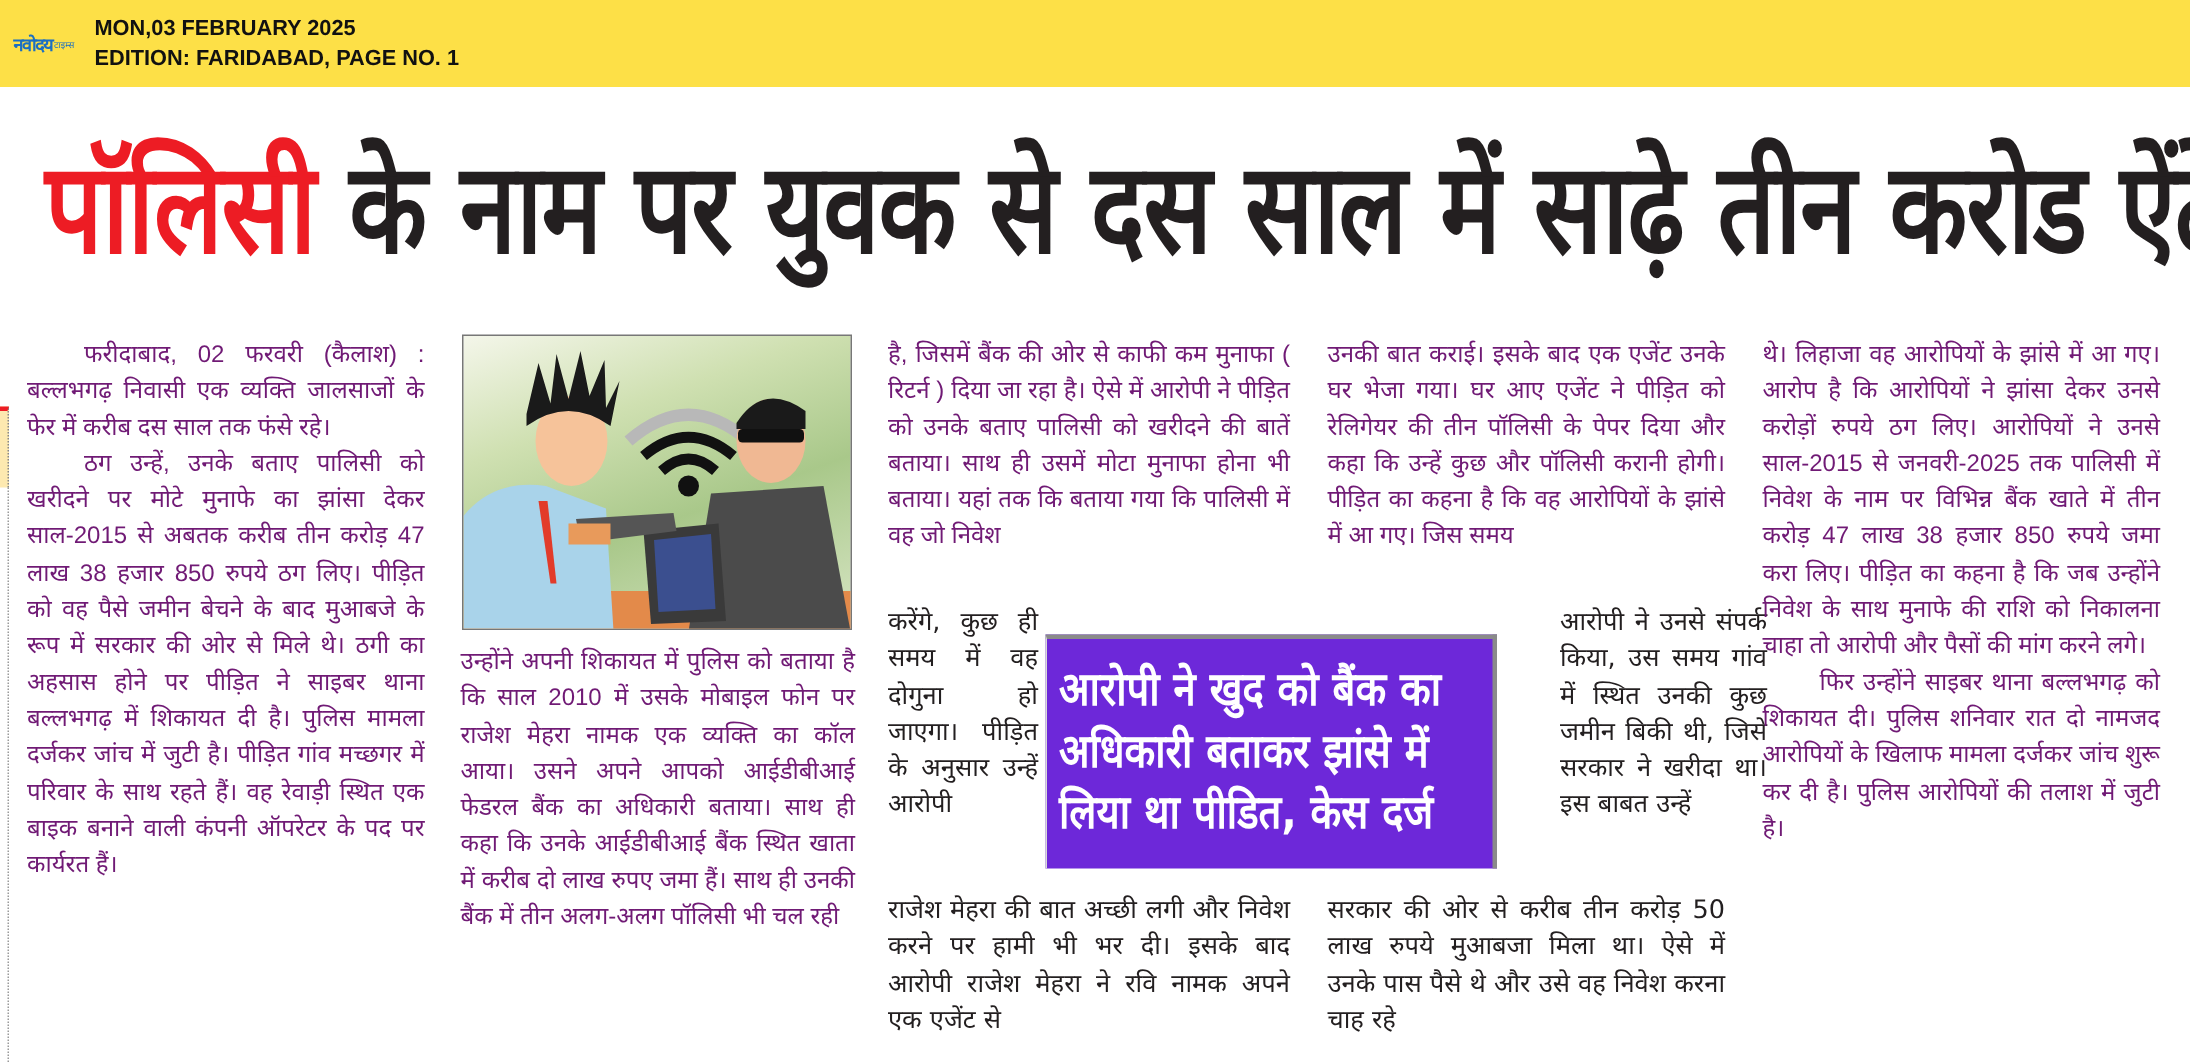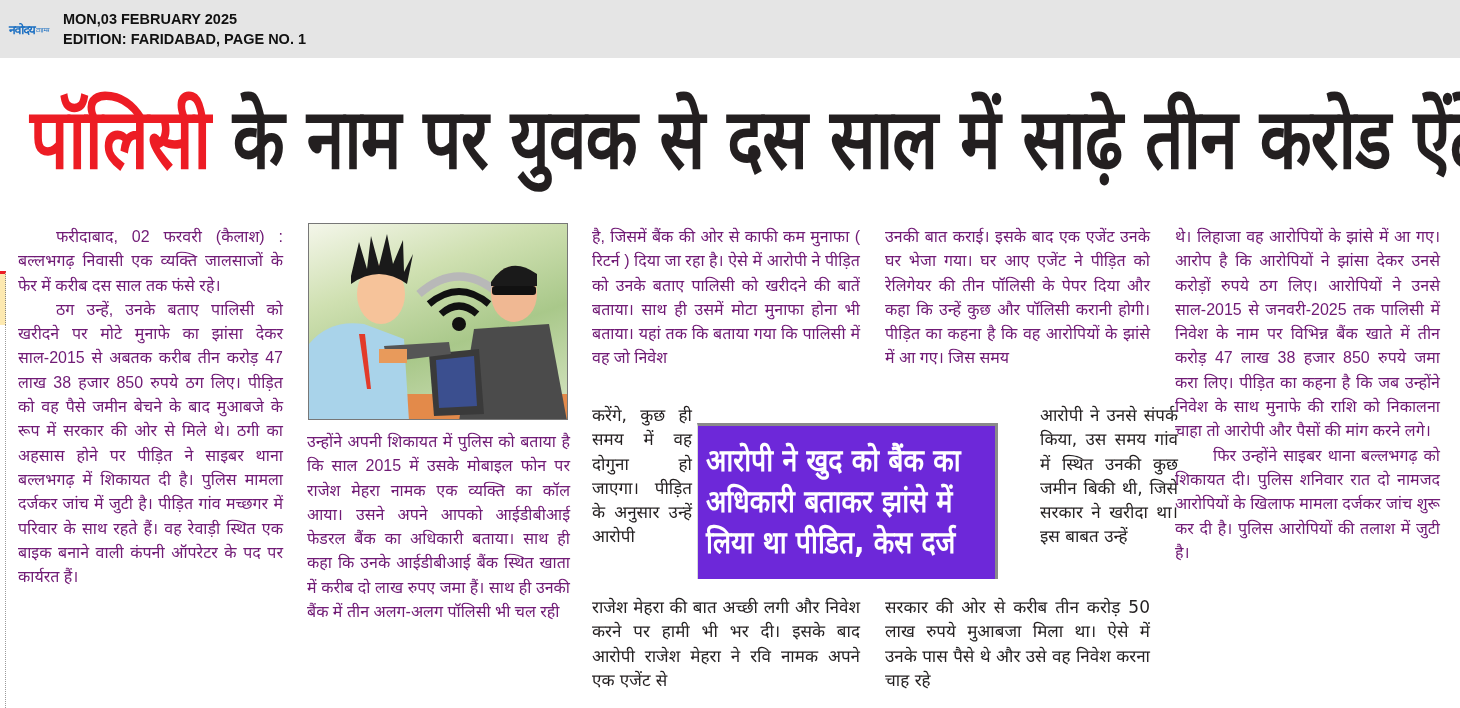--- a/index.html
+++ b/index.html
@@ -1,19 +1,19 @@
 <!DOCTYPE html>
 <html><head>
 <meta charset="utf-8">
 <style>
   * { box-sizing: border-box; margin: 0; padding: 0; }
   html, body { width: 1460px; height: 708px; overflow: hidden; background: #ffffff; }
   body { position: relative; font-family: "DejaVu Sans", sans-serif; color: #231f20; }
 
-  .topbar { position: absolute; left: 0; top: 0; width: 1460px; height: 58px; background: #e5e5e5; }
+  .topbar { position: absolute; left: 0; top: 0; width: 1460px; height: 58px; background: #fde047; }
   .logo { position: absolute; left: 9px; top: 21px; width: 42px; height: 20px; }
   .logo .l1 { position: absolute; left: 0; top: 0; font-size: 12px; font-weight: bold; color: #1b6fc2; font-family: "DejaVu Sans", sans-serif; letter-spacing: -1px; }
   .logo .l2 { position: absolute; left: 27px; top: 5px; font-size: 6px; color: #1b6fc2; font-family: "DejaVu Sans", sans-serif; }
   .meta { position: absolute; left: 63px; top: 9px; font-family: "Liberation Sans", sans-serif; font-weight: bold; font-size: 14.5px; line-height: 20px; color: #111; }
 
   .headline { position: absolute; left: 30px; top: 80px; width: 1400px; height: 118px; white-space: nowrap;
     font-family: "DejaVu Sans", sans-serif; font-weight: bold; font-size: 84px; line-height: 118px;
     transform-origin: left top; transform: scaleX(0.805); letter-spacing: -1px; }
   .headline .hl-red { color: #ed1c24; }
   .headline .hl-black { color: #231f20; }
@@ -83,21 +83,21 @@
     <rect x="183" y="62" width="44" height="9" rx="3" fill="#111"></rect>
     <path d="M165 105 L240 100 L258 197 L150 197 Z" fill="#4b4b4b"></path>
     <path d="M120 130 L170 125 L175 190 L125 192 Z" fill="#3a3a3a"></path>
     <path d="M127 136 L165 132 L168 182 L130 184 Z" fill="#3b4f8f"></path>
     <path d="M75 122 L140 118 L142 130 L78 138 Z" fill="#555"></path>
     <rect x="70" y="125" width="28" height="14" fill="#e89a5b"></rect>
   </svg>
 </div>
 
 <div class="col c2">
-  <p>उन्होंने अपनी शिकायत में पुलिस को बताया है कि साल 2015 में उसके मोबाइल फोन पर राजेश मेहरा नामक एक व्यक्ति का कॉल आया। उसने अपने आपको आईडीबीआई फेडरल बैंक का अधिकारी बताया। साथ ही कहा कि उनके आईडीबीआई बैंक स्थित खाता में करीब दो लाख रुपए जमा हैं। साथ ही उनकी बैंक में तीन अलग-अलग पॉलिसी भी चल रही</p>
+  <p>उन्होंने अपनी शिकायत में पुलिस को बताया है कि साल 2010 में उसके मोबाइल फोन पर राजेश मेहरा नामक एक व्यक्ति का कॉल आया। उसने अपने आपको आईडीबीआई फेडरल बैंक का अधिकारी बताया। साथ ही कहा कि उनके आईडीबीआई बैंक स्थित खाता में करीब दो लाख रुपए जमा हैं। साथ ही उनकी बैंक में तीन अलग-अलग पॉलिसी भी चल रही</p>
 </div>
 
 <div class="col c3" style="width:268px;">
   <p>है, जिसमें बैंक की ओर से काफी कम मुनाफा ( रिटर्न ) दिया जा रहा है। ऐसे में आरोपी ने पीड़ित को उनके बताए पालिसी को खरीदने की बातें बताया। साथ ही उसमें मोटा मुनाफा होना भी बताया। यहां तक कि बताया गया कि पालिसी में वह जो निवेश</p>
 </div>
 <div class="c3-narrow">
   <p>करेंगे, कुछ ही समय में वह दोगुना हो जाएगा। पीड़ित के अनुसार उन्हें आरोपी</p>
 </div>
 <div class="c3-bottom">
   <p>राजेश मेहरा की बात अच्छी लगी और निवेश करने पर हामी भी भर दी। इसके बाद आरोपी राजेश मेहरा ने रवि नामक अपने एक एजेंट से</p>

